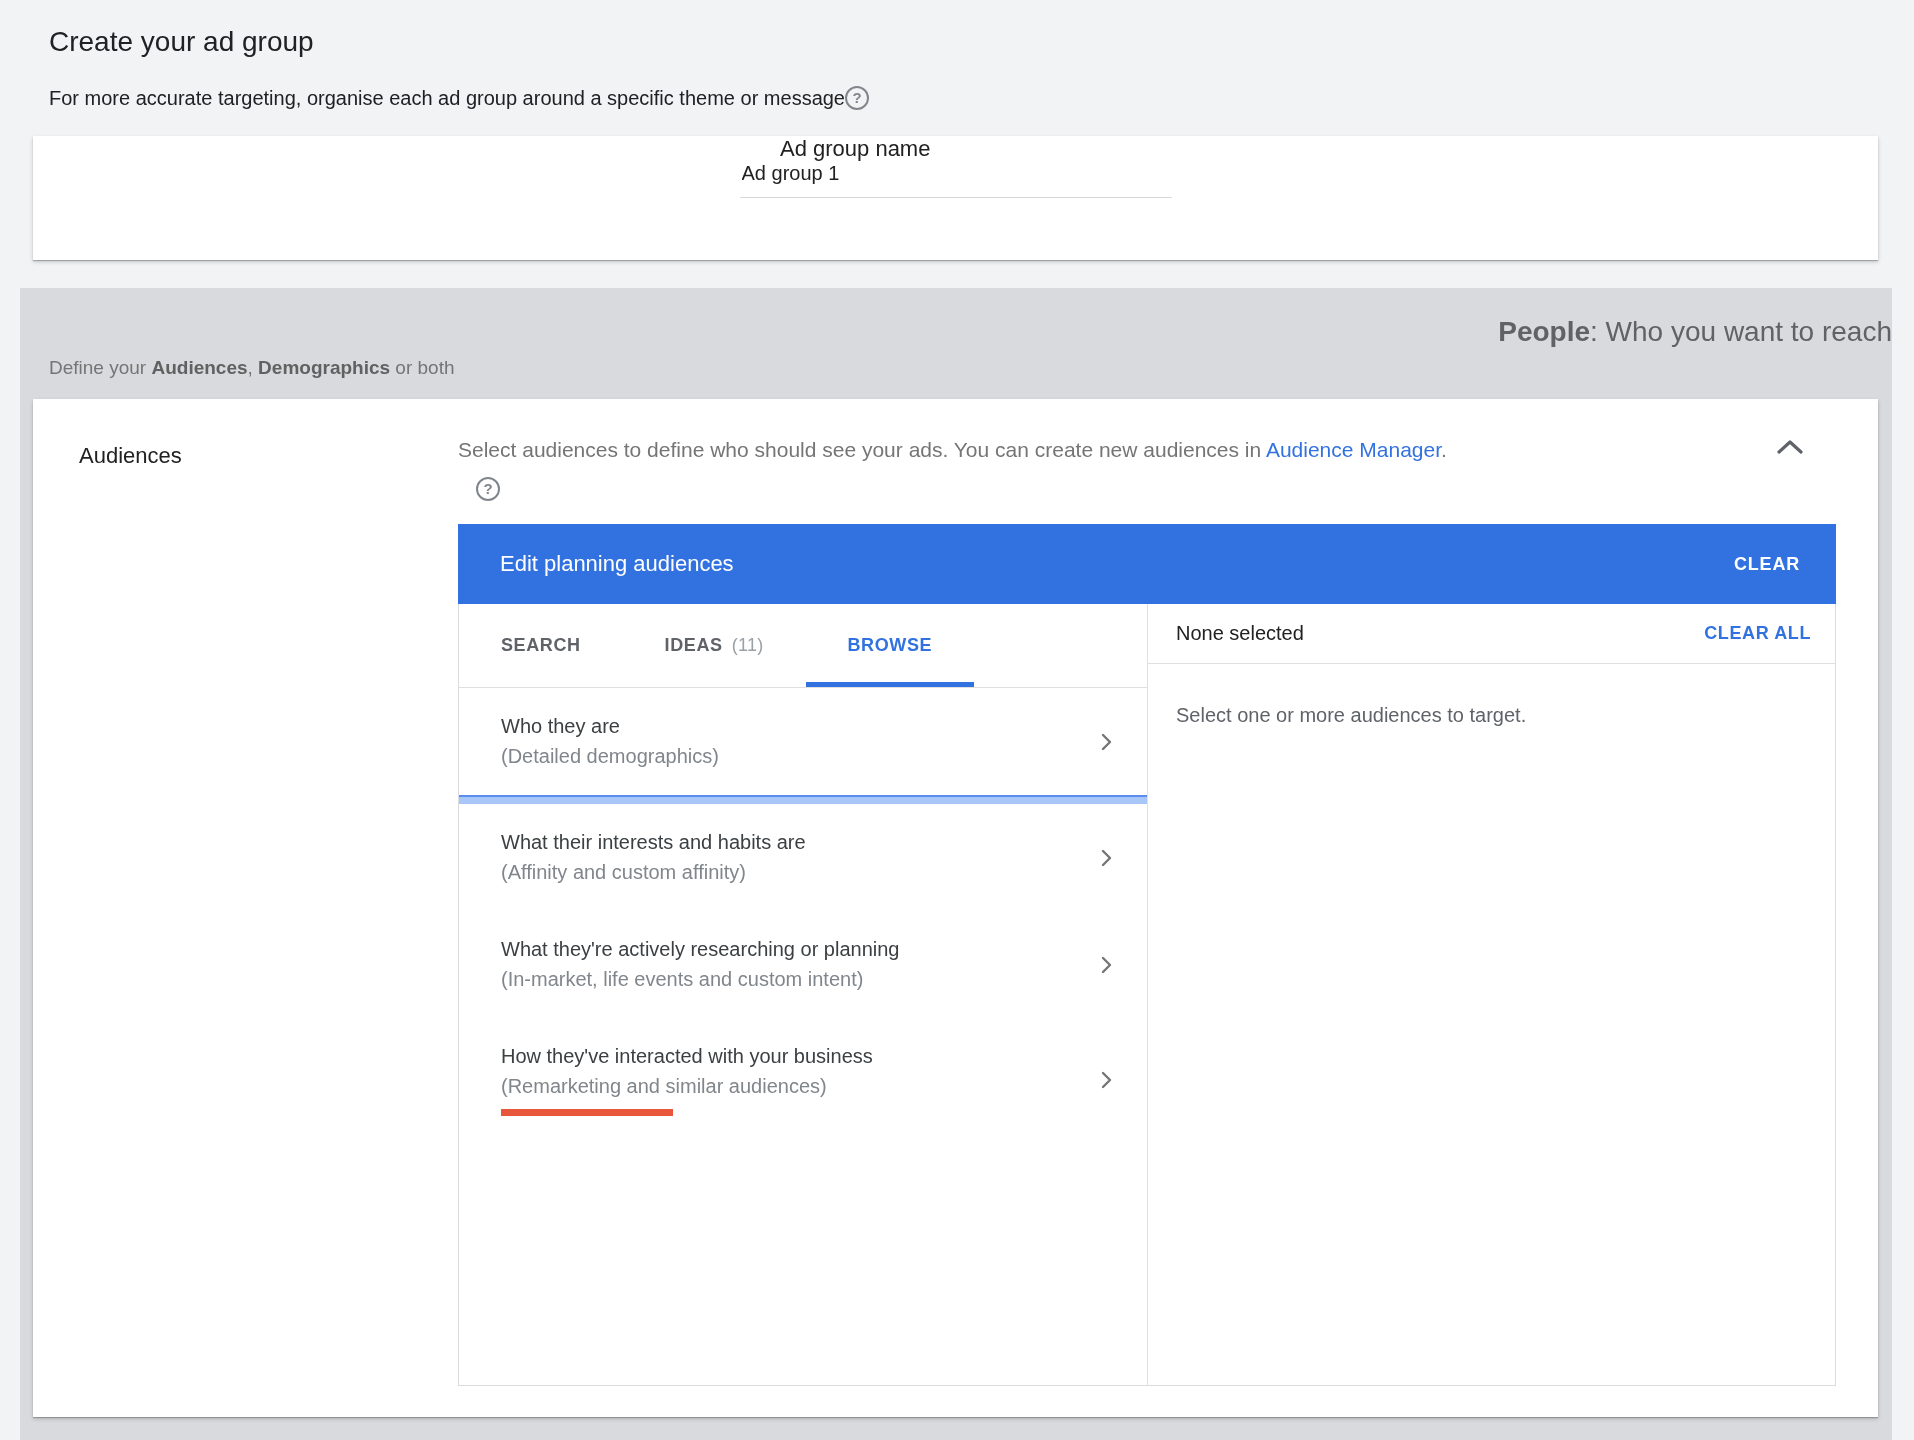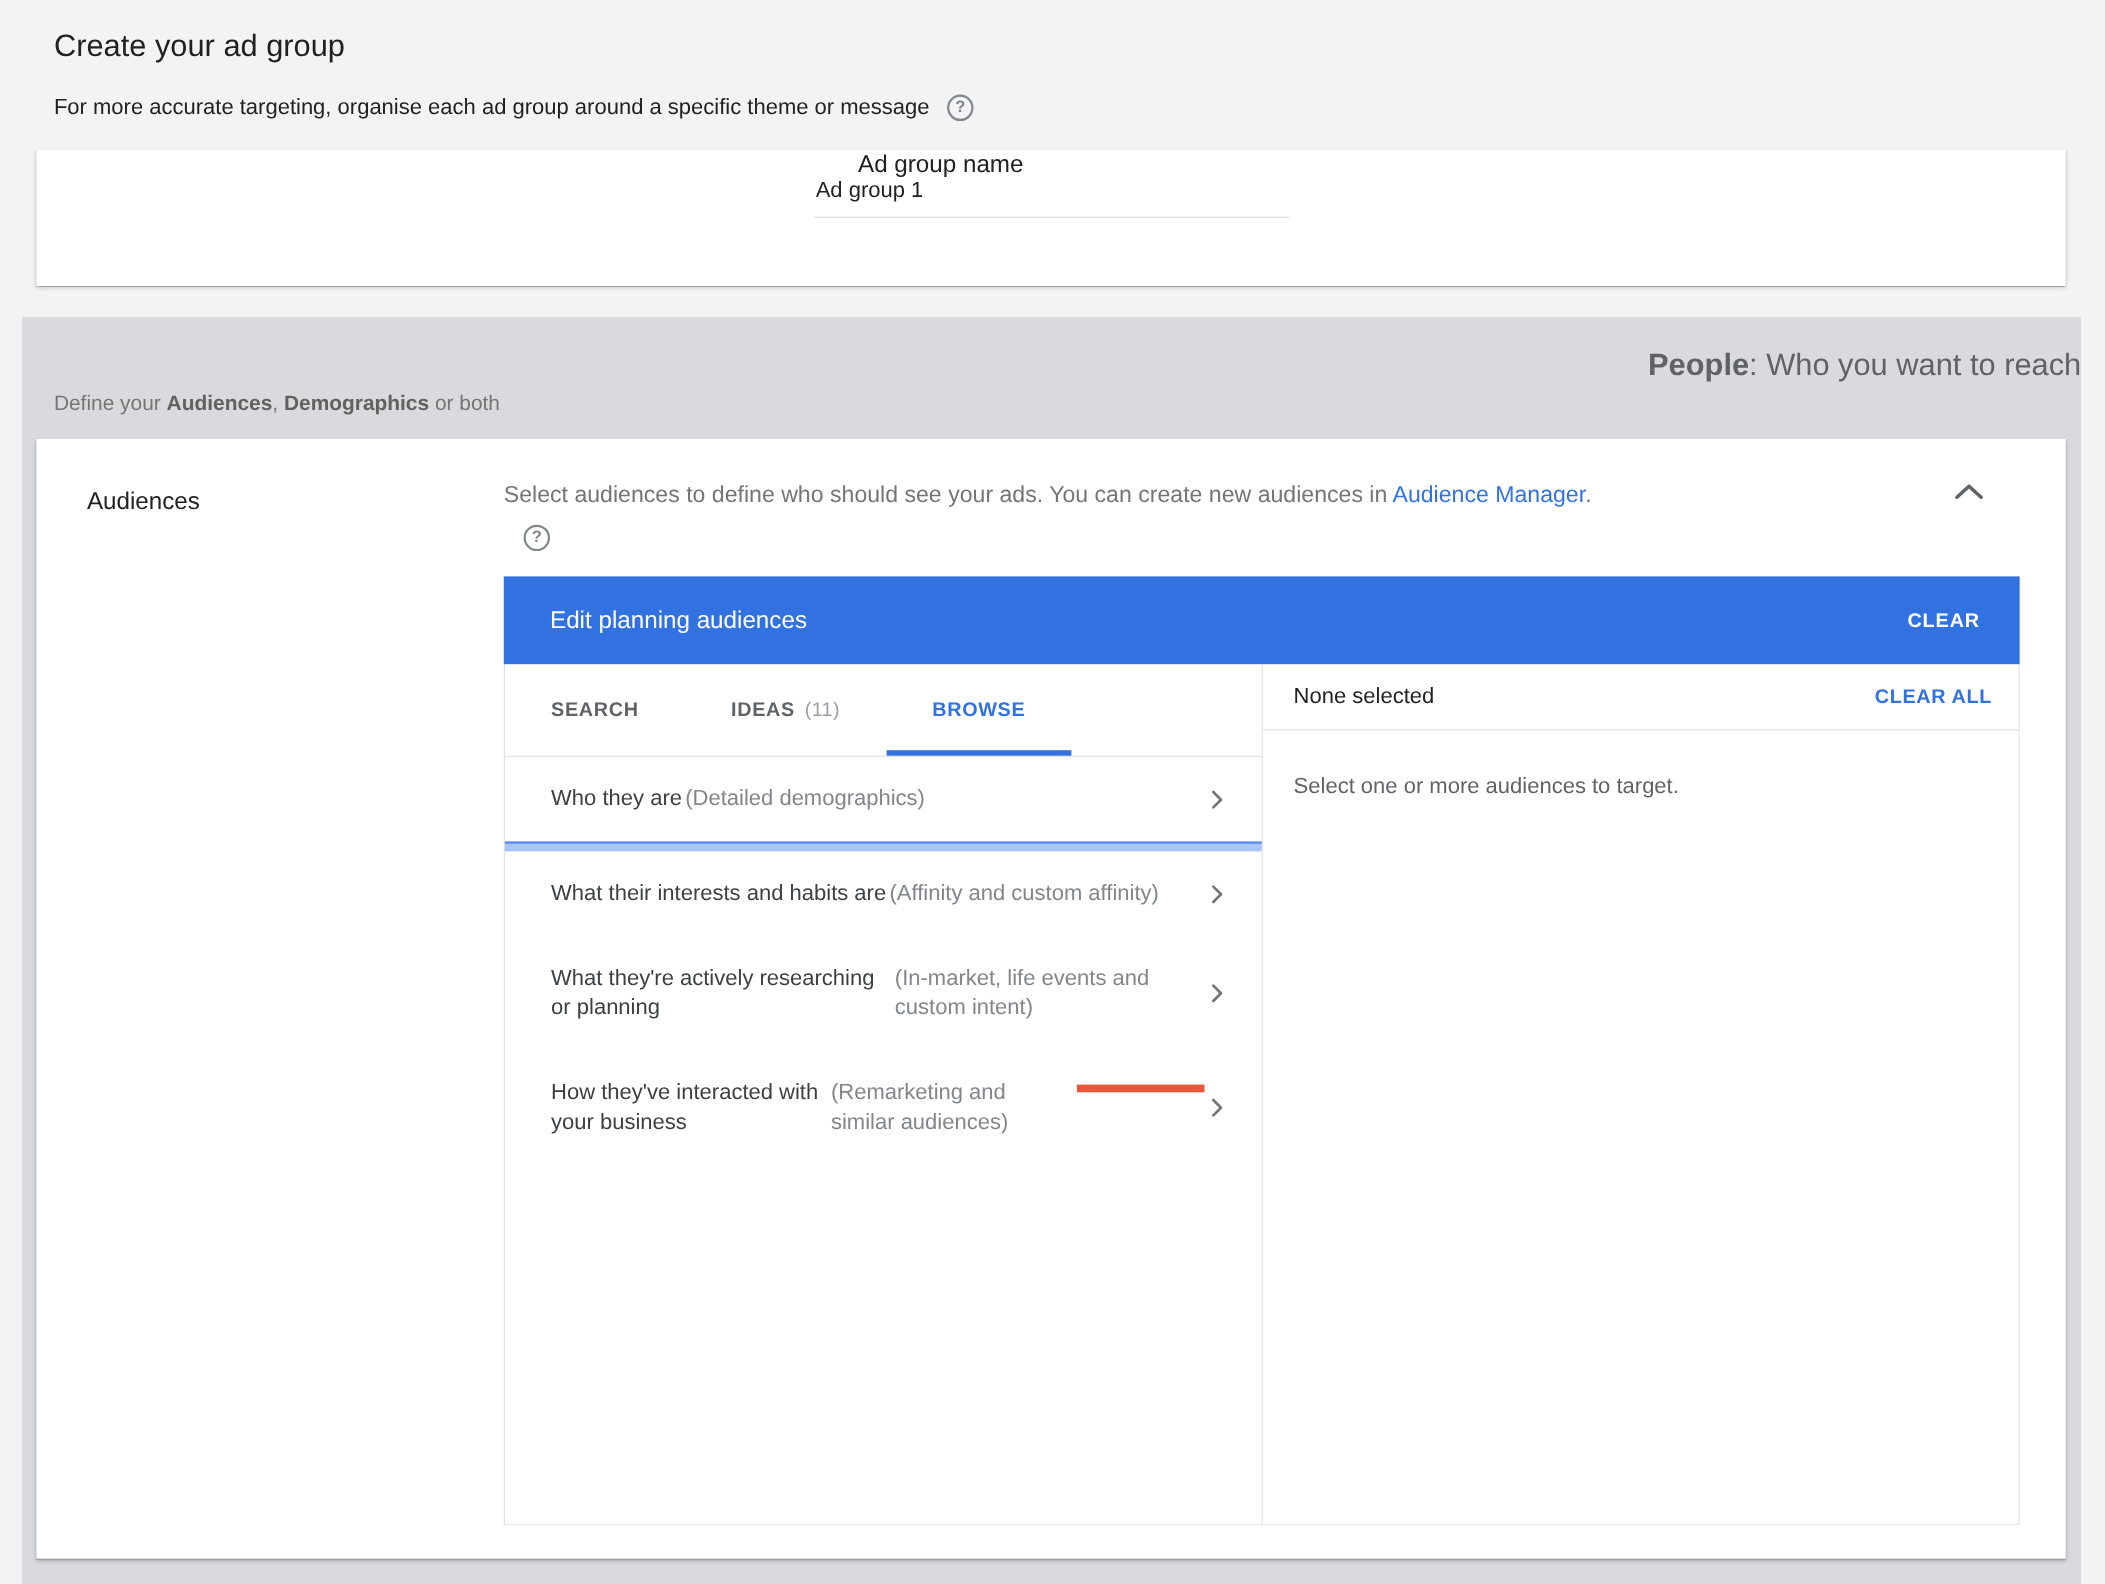--- a/index.html
+++ b/index.html
@@ -8,21 +8,21 @@
     font-family:"Liberation Sans","DejaVu Sans",sans-serif;
     background:#f1f3f4;
     color:#202124;
     overflow:hidden;
   }
   .page { position:relative; width:1914px; height:1440px; }
 
   
   .header { padding:26px 0 0 49px; }
   .page-title { font-size:28px; font-weight:400; color:#202124; }
-  .page-subtitle-row { margin-top:28px; display:flex; align-items:center; gap:16px; }
+  .page-subtitle-row { margin-top:28px; display:flex; align-items:center; }
   .page-subtitle { font-size:20px; color:#202124; }
   .help-icon {
     width:24px; height:24px; border:2px solid #80868b; border-radius:50%;
     color:#80868b; font-size:15px; font-weight:bold; line-height:20px;
     display:flex; align-items:center; justify-content:center; flex:0 0 auto;
     cursor:default;
   }
 
   
   .card1 {
@@ -75,21 +75,21 @@
 
   .tabs { height:84px; display:flex; border-bottom:1px solid #e0e0e0; }
   .tab {
     padding:0 42px; display:flex; align-items:center; font-size:18px; font-weight:bold;
     color:#5f6368; letter-spacing:.6px; cursor:pointer;
   }
   .tab .count { color:#9aa0a6; font-weight:normal; margin-left:9px; letter-spacing:.3px; }
   .tab.active { color:#3272e0; border-bottom:5px solid #3272e0; padding-top:5px; }
 
   .cat-item { display:flex; align-items:center; padding:25px 30px 25px 42px; cursor:pointer; }
-  .cat-text { display:flex; flex-direction:row; gap:3px; }
+  .cat-text { display:flex; flex-direction:column; gap:3px; }
   .cat-title { font-size:20px; line-height:27px; color:#3c4043; }
   .cat-sub { font-size:20px; line-height:27px; color:#80868b; }
   .cat-chevron { margin-left:auto; flex:0 0 auto; }
   .blue-sep { height:9px; background:#a8c7f8; border-top:2px solid #5b8def; }
   .red-underline { width:172px; height:7px; background:#e8563b; margin-top:6px; }
 
   .col-right { flex:1; display:flex; flex-direction:column; }
   .sel-header { height:60px; display:flex; align-items:center; padding:0 24px 0 28px; border-bottom:1px solid #e0e0e0; }
   .sel-title { font-size:20px; color:#212121; }
   .clear-all-btn { margin-left:auto; font-size:18px; font-weight:bold; color:#3272e0; letter-spacing:.6px; cursor:pointer; }

